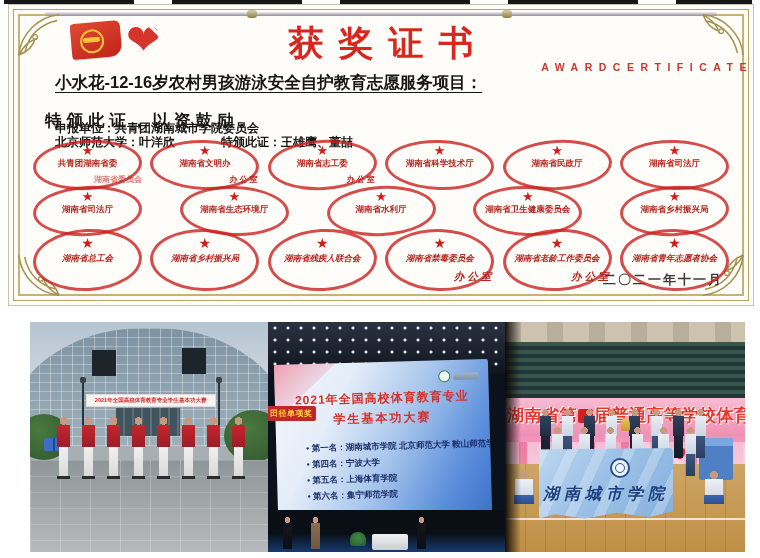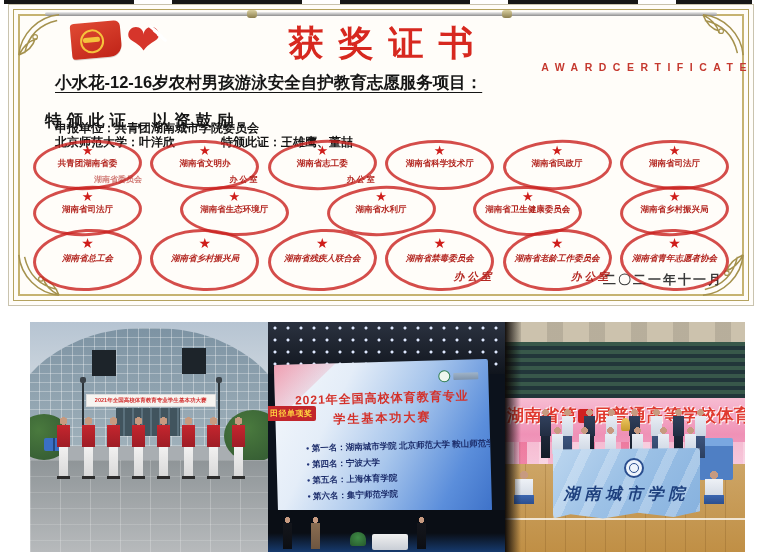--- a/index.html
+++ b/index.html
@@ -189,21 +189,21 @@
        linear-gradient(180deg,#1d2738,#141b28);}
   .crouch{position:absolute;width:22px;height:36px;background-repeat:no-repeat;
      background-image:
        radial-gradient(circle 4px at 11px 5px,#c79a80 97%,transparent),
        linear-gradient(180deg,#eef1f6,#d5dce6),
        linear-gradient(180deg,#3b66b0,#2c4f8e);
      background-size:22px 10px,18px 16px,20px 9px;background-position:0 0,2px 9px,1px 25px;}
   .crouch.cl{left:8px;top:148px;} .crouch.cr{right:20px;top:148px;}
   .trophy{position:absolute;left:116px;top:96px;width:9px;height:13px;
      background:linear-gradient(180deg,#ecc55e,#c79a2e);border-radius:45% 45% 20% 20%;}
-  .p3 .flag{position:absolute;left:48px;top:126px;width:147px;height:72px;z-index:3;
+  .p3 .flag{position:absolute;left:34px;top:126px;width:134px;height:72px;z-index:3;
      background:linear-gradient(128deg,#bcd6ef 0,#9cc1e6 45%,#86b1de 100%);
      border-radius:4px 4px 10px 6px;
      clip-path:polygon(0 2%,100% 0,100% 88%,82% 96%,58% 90%,34% 98%,12% 92%,0 98%);}
   .p3 .flag::before{content:"";position:absolute;inset:0;
      background:repeating-linear-gradient(115deg,rgba(255,255,255,.25) 0 10px,transparent 10px 26px);}
   .p3 .emblem{position:absolute;left:71px;top:10px;width:16px;height:16px;border-radius:50%;
      border:2px solid #2a4e8f;background:#eef4fb;}
   .p3 .emblem::after{content:"";position:absolute;inset:3px;border-radius:50%;border:1px solid #2a4e8f;}
   .p3 .flagtext{position:absolute;left:0;right:0;top:36px;text-align:center;
      font-family:"Liberation Serif","DejaVu Serif",serif;font-style:italic;font-weight:bold;

